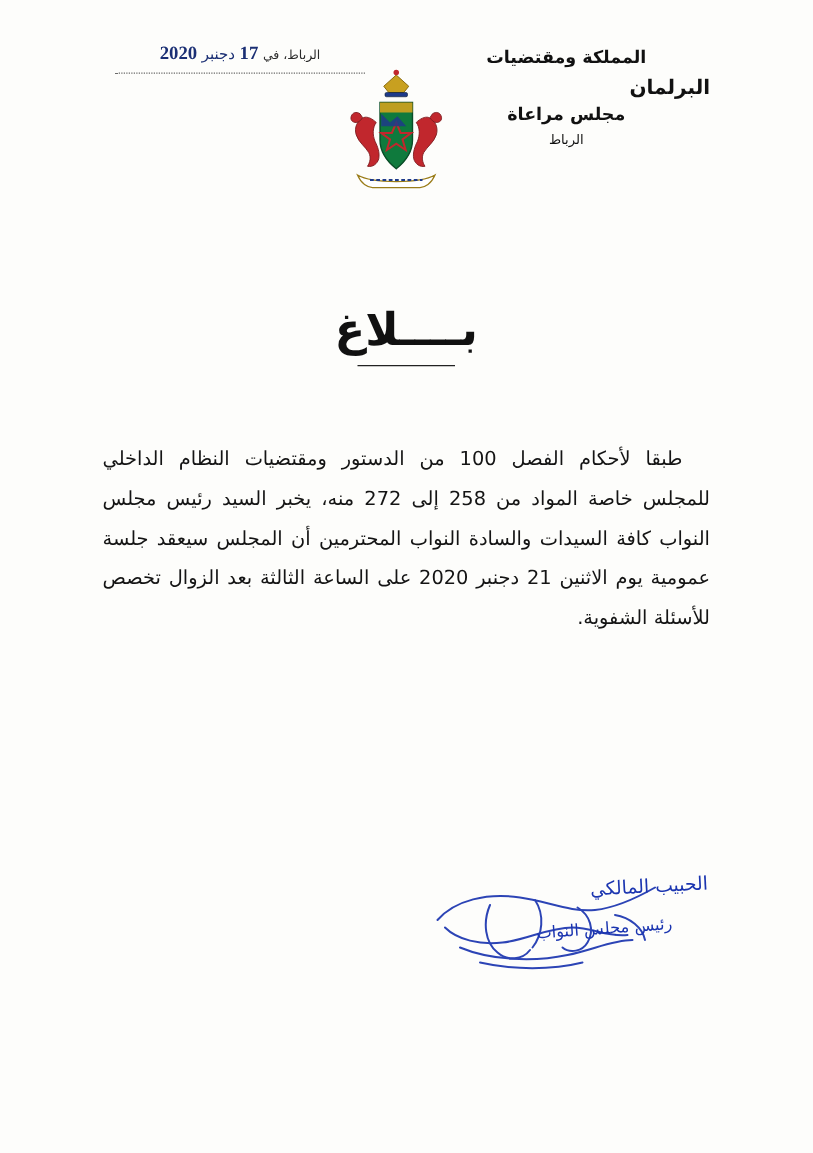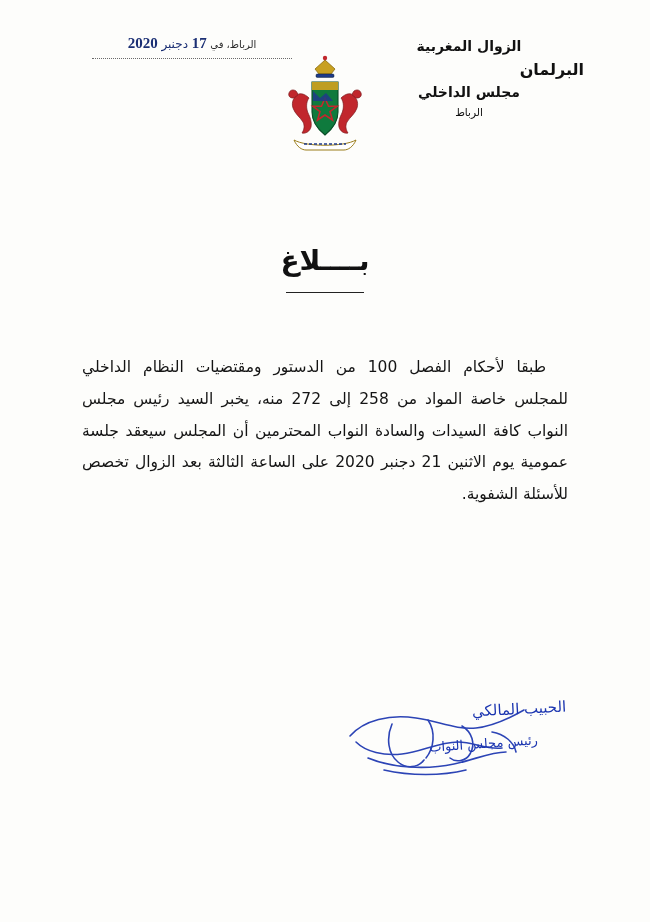--- a/index.html
+++ b/index.html
@@ -19,21 +19,21 @@
     position: absolute;
     inset: 0;
     background: #fdfdfb;
   }
 
   
   .header {
     position: absolute;
     top: 28px;
     left: 0;
-    right: 0;
+    right: 16px;
     height: 110px;
   }
 
   
   .datestamp {
     position: absolute;
     left: 92px;
     top: 8px;
     width: 200px;
     text-align: center;
@@ -106,21 +106,21 @@
   }
   .crest svg { display: block; }
 
   
   .doc-title {
     position: absolute;
     top: 244px;
     left: 0;
     right: 0;
     text-align: center;
-    font-size: 28px;
+    font-size: 36px;
     font-weight: 700;
     letter-spacing: 6px;
     color: #111;
     font-family: "DejaVu Sans", sans-serif;
   }
   .doc-title-underline {
     position: absolute;
     top: 292px;
     left: 50%;
     transform: translateX(-50%);
@@ -197,23 +197,23 @@
       <span class="line">
         <span class="place">الرباط، في</span>
         <span class="num">17</span>
         <span class="month">دجنبر</span>
         <span class="year">2020</span>
       </span>
       <div class="rule"></div>
     </div>
 
     <div class="institution">
-      <div class="l1">الزوال المغربية</div>
+      <div class="l1">المملكة ومقتضيات</div>
       <div class="l2">البرلمان</div>
-      <div class="l3">مجلس الداخلي</div>
+      <div class="l3">مجلس مراعاة</div>
       <div class="l4">الرباط</div>
     </div>
 
     <div class="crest">
       <svg viewBox="0 0 86 104" width="86" height="104" xmlns="http://www.w3.org/2000/svg">
 
         <g>
           <path d="M33 15 L43 6 L53 15 L49 20 L37 20 Z" fill="#c8a020" stroke="#8a6c10" stroke-width="0.8"></path>
           <circle cx="43" cy="4" r="2.2" fill="#c1272d"></circle>
           <rect x="34" y="20" width="18" height="3.4" rx="1.2" fill="#1e3a8a" stroke="#123" stroke-width="0.5"></rect>

